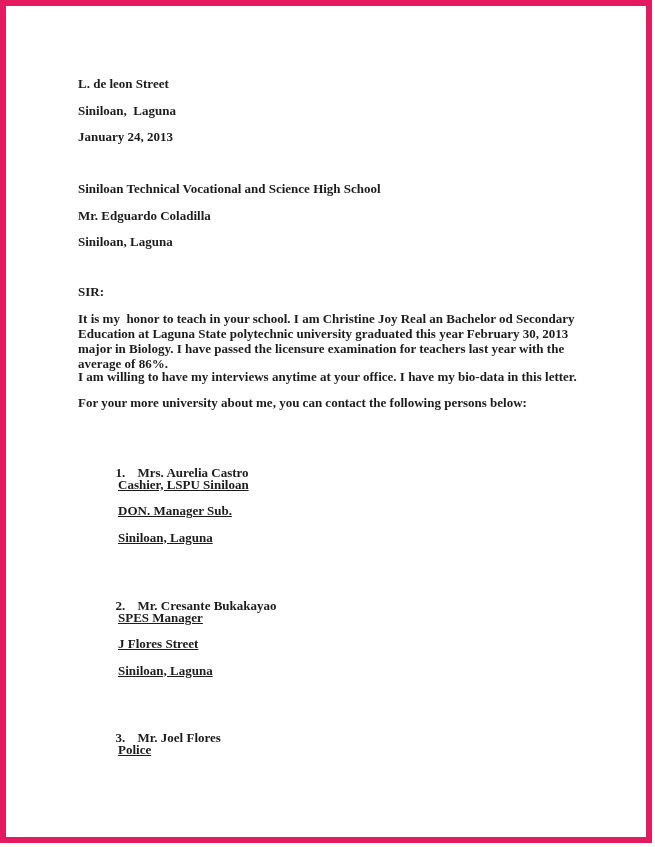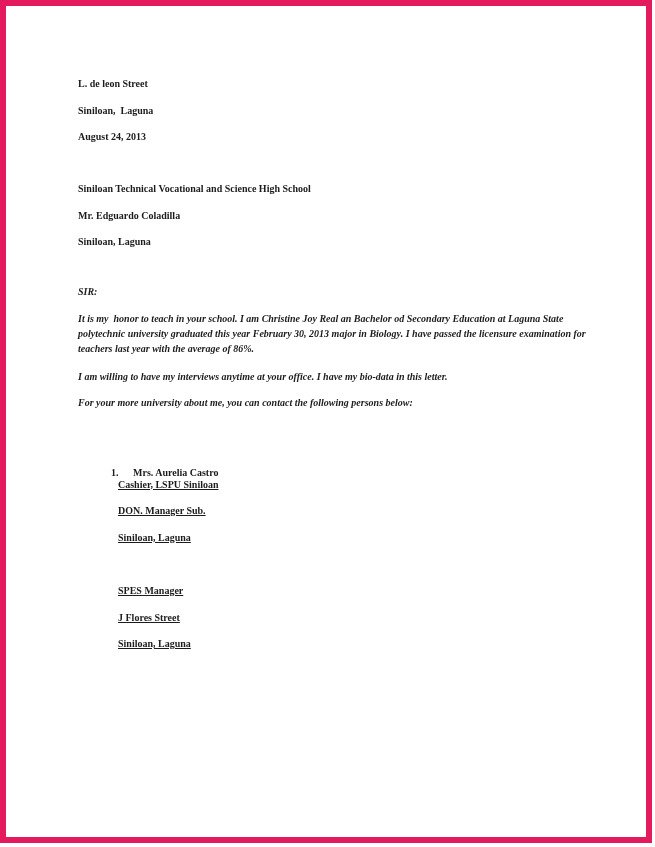--- a/index.html
+++ b/index.html
@@ -9,21 +9,21 @@
   }
   .page {
     position: relative;
     width: 655px;
     height: 847px;
     background: #ffffff;
     overflow: hidden;
     font-family: "Liberation Serif", "DejaVu Serif", serif;
     font-weight: 700;
     color: #1c1c1c;
-    font-size: 10px;
+    font-size: 13px;
   }
   .frame {
     position: absolute;
     top: 0;
     left: 0;
     right: 3px;
     bottom: 4px;
     border: 6px solid #e31b5e;
     pointer-events: none;
   }
@@ -35,21 +35,20 @@
     line-height: 15px;
     height: 15px;
     margin-bottom: 11.5px;
     white-space: pre-wrap;
   }
   .para {
     position: absolute;
     left: 78px;
     line-height: 15px;
     white-space: pre-wrap;
-    font-style: italic;
   }
   .para.wrap {
     width: 512px;
   }
   .contact {
     position: absolute;
     left: 96px;
   }
   .contact .row {
     line-height: 15px;
@@ -68,21 +67,21 @@
 </style>
 </head>
 <body>
 
 <div class="page">
   <div class="frame"></div>
 
   <div class="block" style="top:76px;">
     <div class="ln">L. de leon Street</div>
     <div class="ln">Siniloan,  Laguna</div>
-    <div class="ln">August 24, 2013</div>
+    <div class="ln">January 24, 2013</div>
   </div>
 
   <div class="block" style="top:181px;">
     <div class="ln">Siniloan Technical Vocational and Science High School</div>
     <div class="ln">Mr. Edguardo Coladilla</div>
     <div class="ln">Siniloan, Laguna</div>
   </div>
 
   <div class="para" style="top:284px;">SIR:</div>
 
@@ -93,18 +92,27 @@
   <div class="contact" style="top:450px;">
     <div class="row">
       <span class="num">1.</span><span>Mrs. Aurelia Castro</span>
     </div>
     <div class="row sub">Cashier, LSPU Siniloan</div>
     <div class="row sub">DON. Manager Sub.</div>
     <div class="row sub">Siniloan, Laguna</div>
   </div>
 
   <div class="contact" style="top:583px;">
+    <div class="row">
+      <span class="num">2.</span><span>Mr. Cresante Bukakayao</span>
+    </div>
     <div class="row sub">SPES Manager</div>
     <div class="row sub">J Flores Street</div>
     <div class="row sub">Siniloan, Laguna</div>
   </div>
 
+  <div class="contact" style="top:715px;">
+    <div class="row">
+      <span class="num">3.</span><span>Mr. Joel Flores</span>
+    </div>
+    <div class="row sub">Police</div>
+  </div>
 </div>
 
 </body></html>

